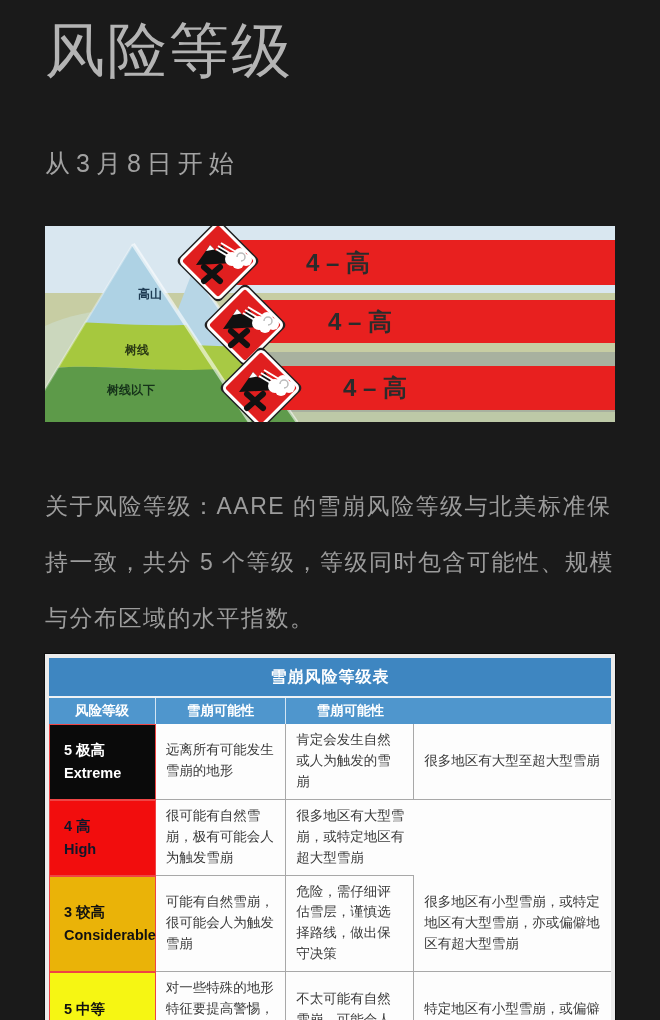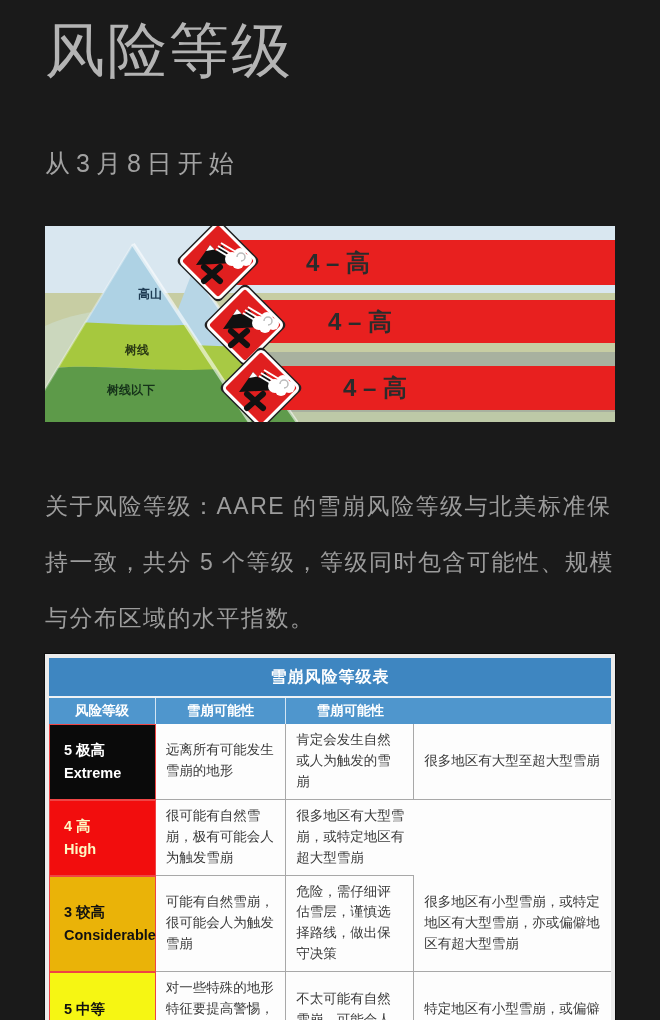--- a/index.html
+++ b/index.html
@@ -181,21 +181,21 @@
       <div class="cell label" style="background-color: rgb(10, 10, 10); color: rgb(255, 255, 255);">
         <span>5 极高</span>
         <span>Extreme</span>
       </div>
       <div class="cell">远离所有可能发生雪崩的地形</div>
       <div class="cell">肯定会发生自然或人为触发的雪崩</div>
       <div class="cell">很多地区有大型至超大型雪崩</div>
     </div>
 
     <div class="t-row r2">
-      <div class="cell label" style="background-color: rgb(242, 13, 13); color: #fef9c3;">
+      <div class="cell label" style="background-color: rgb(242, 13, 13); color: #0f172a;">
         <span>4 高</span>
         <span>High</span>
       </div>
       <div class="cell">很可能有自然雪崩，极有可能会人为触发雪崩</div>
       <div class="cell">很多地区有大型雪崩，或特定地区有超大型雪崩</div>
     </div>
 
     <div class="t-row r3">
       <div class="cell label" style="background-color: #eab308; color: rgb(17, 17, 17);">
         <span>3 较高</span>

